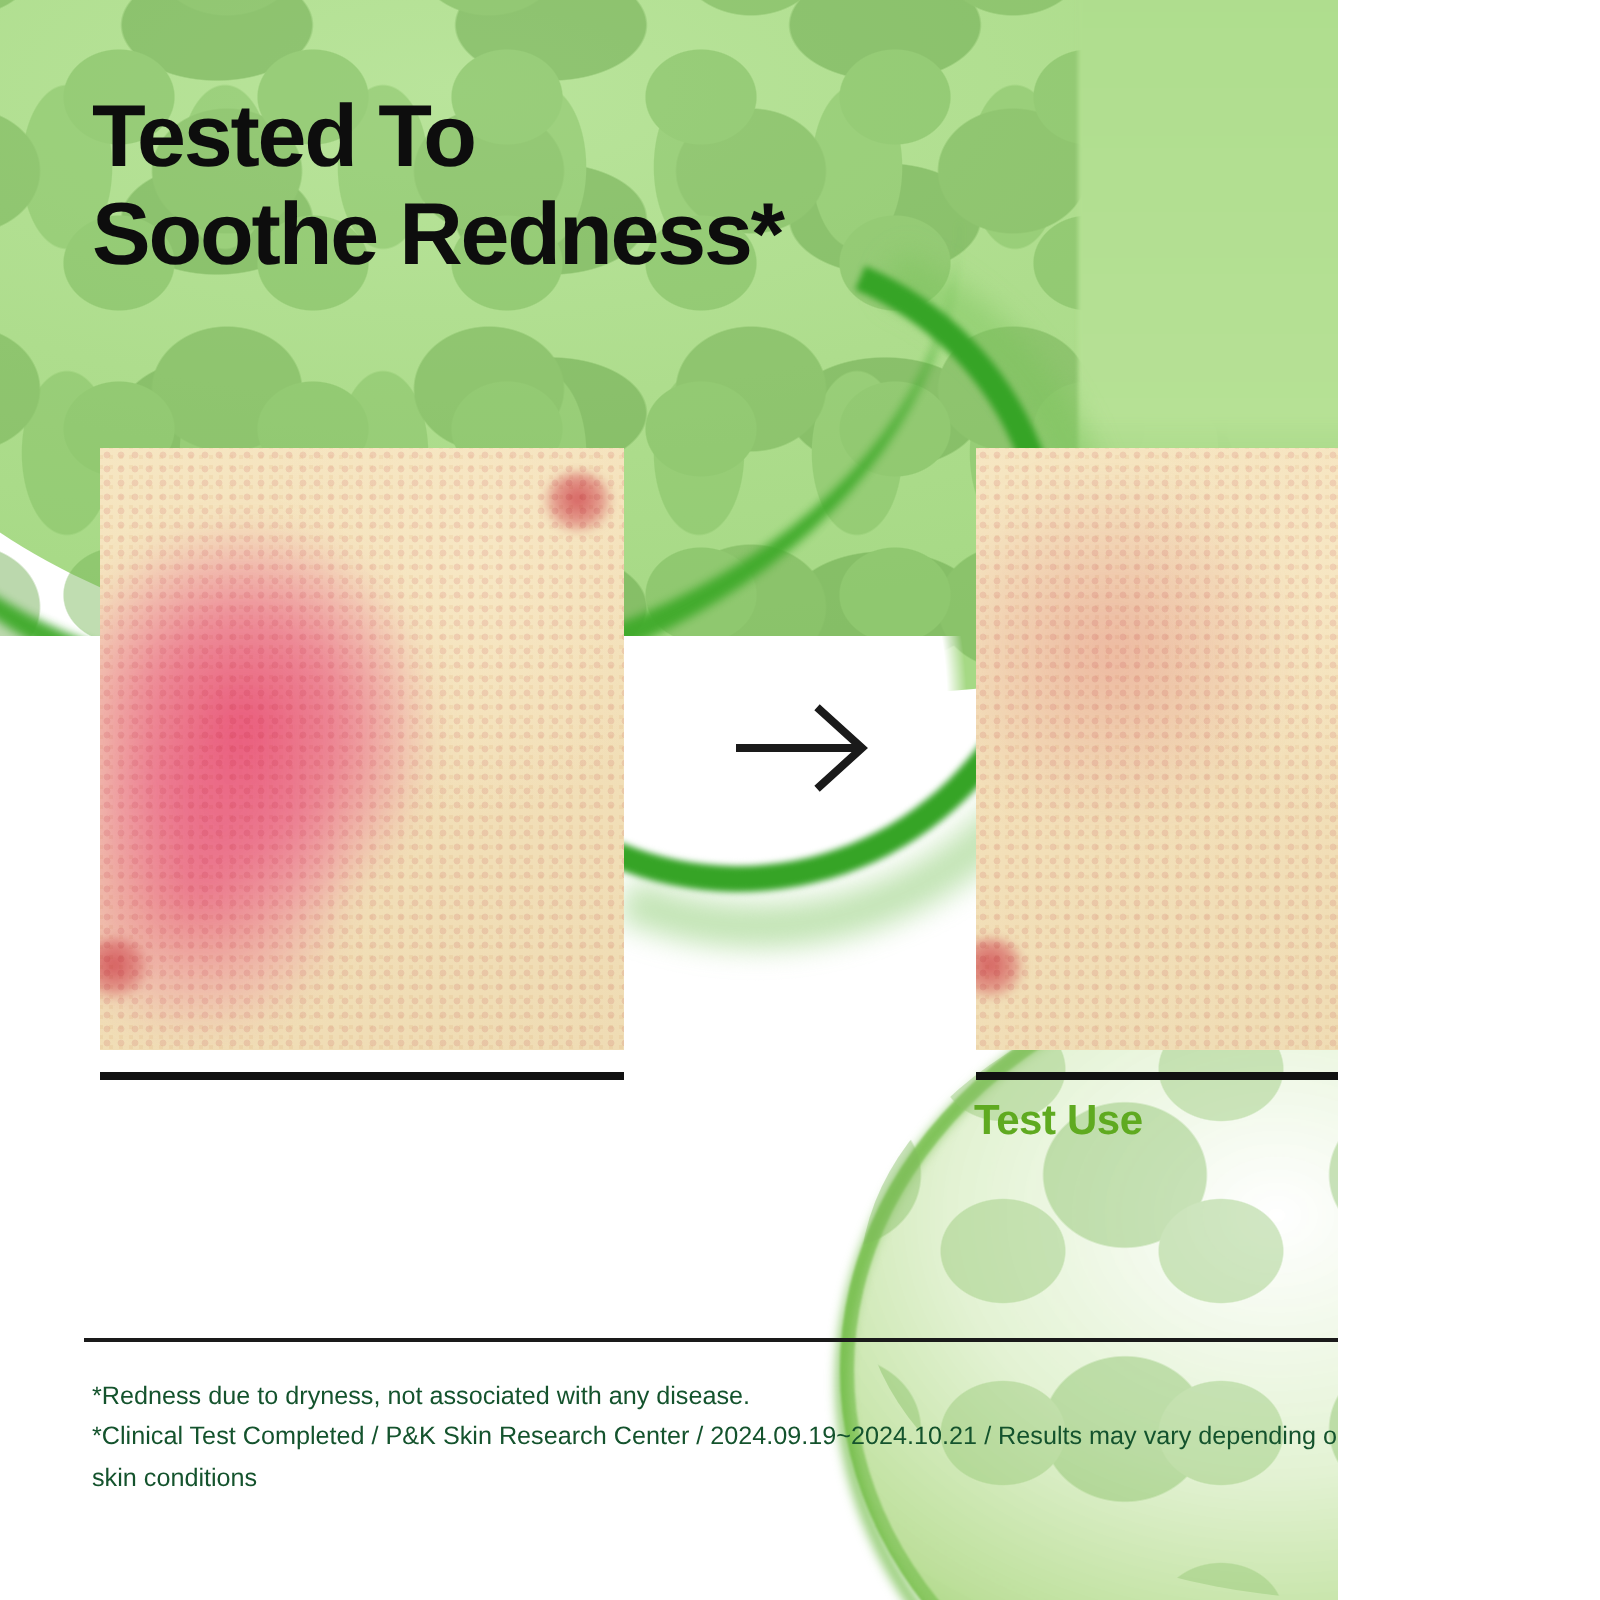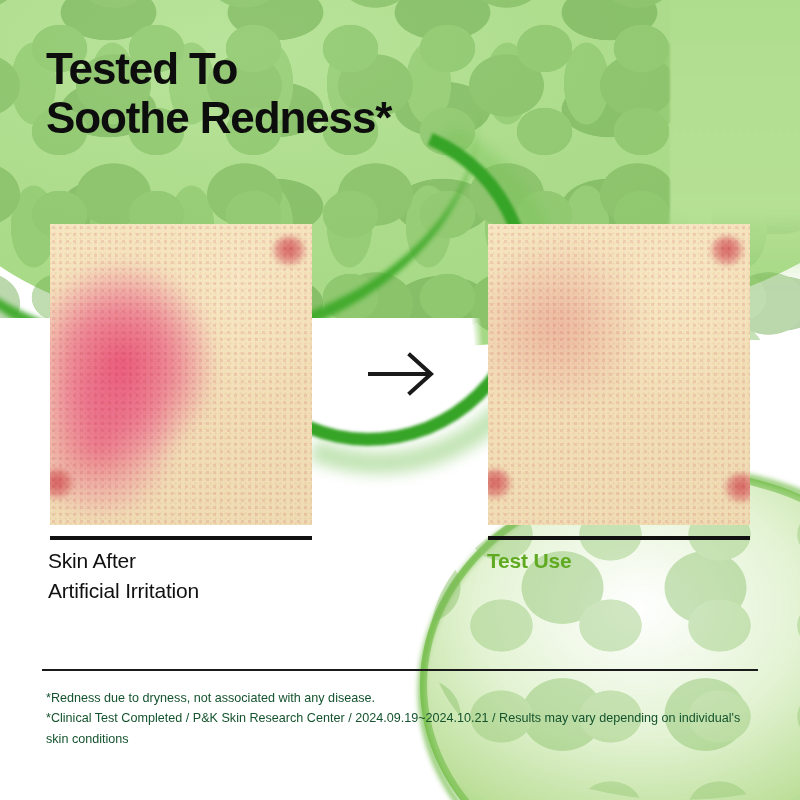--- a/index.html
+++ b/index.html
@@ -6,21 +6,21 @@
     margin: 0;
     padding: 0;
     background: #ffffff;
   }
   body {
     font-family: "Liberation Sans", sans-serif;
   }
 
   #canvas {
     position: relative;
-    width: 800px;
+    width: 669px;
     height: 800px;
     overflow: hidden;
     background: #ffffff;
   }
 
   
   .bg-layer { position: absolute; inset: 0; overflow: hidden; }
 
   
   .gel-top {
@@ -281,21 +281,19 @@
     <div class="redness-faint"></div>
     <div class="spot spot-tr"></div>
     <div class="spot spot-bl"></div>
     <div class="spot spot-br"></div>
     <div class="grain"></div>
   </div>
 
   <div class="cap-rule cap-rule-left"></div>
   <div class="cap-rule cap-rule-right"></div>
 
-  <div class="caption caption-left">Skin After
-Artificial Irritation</div>
   <div class="caption caption-right">Test Use</div>
 
   <div class="foot-rule"></div>
   <div class="footnote">*Redness due to dryness, not associated with any disease.
 *Clinical Test Completed / P&amp;K Skin Research Center / 2024.09.19~2024.10.21 / Results may vary depending on individual's skin conditions</div>
 
 </div>
 
 </body></html>

